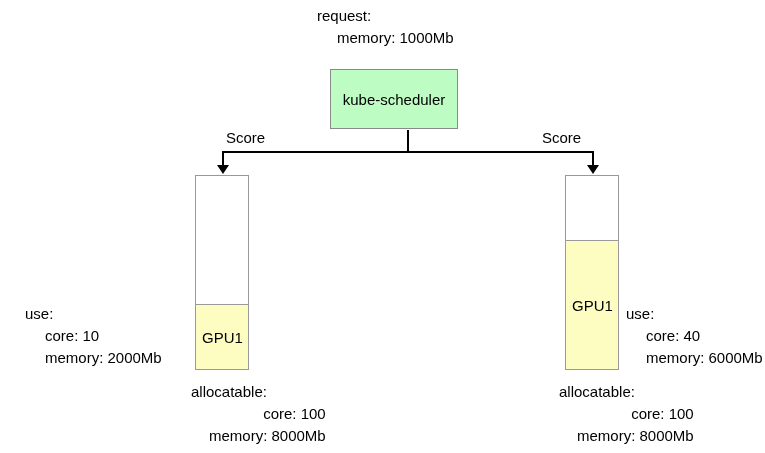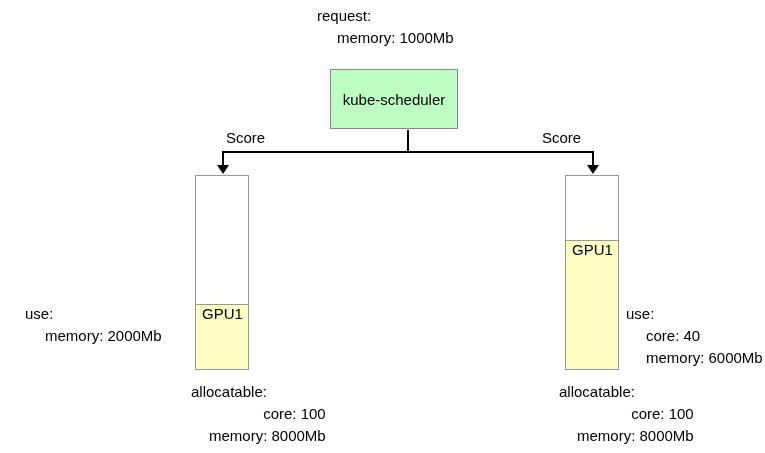--- a/index.html
+++ b/index.html
@@ -46,21 +46,21 @@
     width:54px;height:195px;
     background:#ffffff;
     border:1px solid var(--node-border);
   }
   .node-left{left:175px;top:175px;}
   .node-right{left:545px;top:175px;}
   .gpu-fill{
     position:absolute;left:-1px;right:-1px;bottom:-1px;
     background:var(--gpu-fill);
     border:1px solid var(--node-border);
-    display:flex;align-items:flex-start;
+    display:flex;align-items:center;
     padding-left:6px;
   }
   .use-left{left:5px;top:303px;}
   .use-right{left:606px;top:303px;}
   .alloc-left{left:171px;top:381px;}
   .alloc-right{left:539px;top:381px;}
   .alloc .indent{margin-left:18px;text-align:right;}
 </style>
 </head>
 <body>
@@ -93,20 +93,21 @@
   </div>
 
   <div class="abs node-box node-right">
     <div class="gpu-fill" style="height: 130px;">
       <span>GPU1</span>
     </div>
   </div>
 
   <div class="abs textblock use-left">
     <div>use:</div>
+    <div class="indent">core: 10</div>
     <div class="indent">memory: 2000Mb</div>
   </div>
 
   <div class="abs textblock use-right">
     <div>use:</div>
     <div class="indent">core: 40</div>
     <div class="indent">memory: 6000Mb</div>
   </div>
 
   <div class="abs textblock alloc alloc-left">

